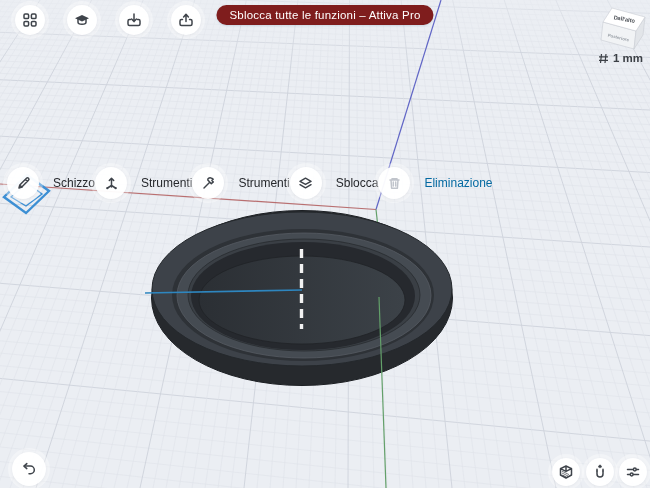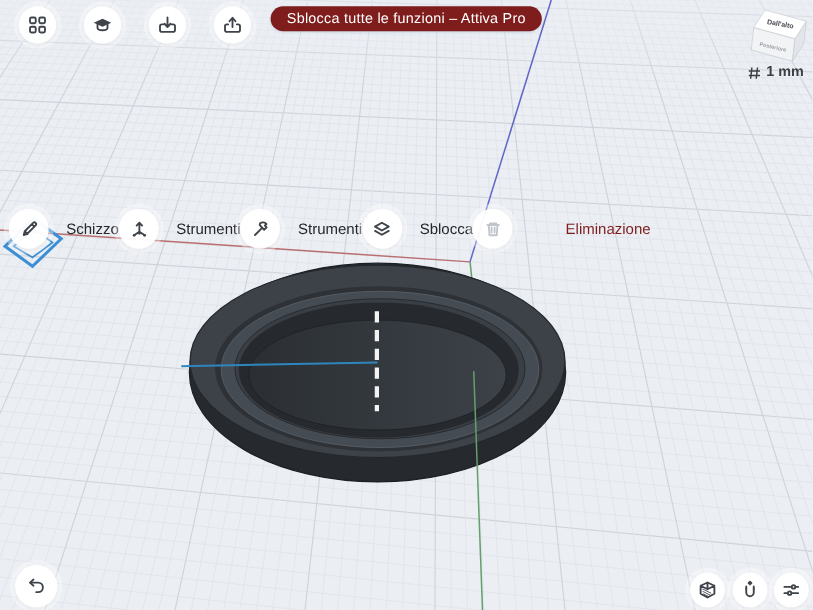--- a/index.html
+++ b/index.html
@@ -37,21 +37,21 @@
 
   
   #sidebar{position:absolute;left:7px;top:166px;display:flex;}
   .side-item{height:34px;display:flex;align-items:center;gap:14px;cursor:pointer;}
   .side-circle{width:32px;height:32px;background:rgba(255,255,255,.96);border-radius:50%;
                display:flex;align-items:center;justify-content:center;
                box-shadow:0 0 0 4px rgba(255,255,255,.35),0 1px 3px rgba(40,50,70,.10);}
   .side-circle svg{width:17px;height:17px;}
   .side-label{font-size:12px;color:#26282c;}
   .side-item.disabled{cursor:default;}
-  .side-item.disabled .side-label{color:#7f1d1d;margin-left:28px;}
+  .side-item.disabled .side-label{color:#0369a1;}
 
   
   #undo-btn{width:34px;height:34px;left:12px;top:452px;}
   .br-btn{width:28px;height:28px;top:458px;}
   .br-btn svg{width:16px;height:16px;}
 
   .ic{stroke:#3f444b;fill:none;stroke-width:1.5;stroke-linecap:round;stroke-linejoin:round;}
   .ic-fill{fill:#3f444b;stroke:none;}
   .ic-dis{stroke:#c0c4cb;fill:none;stroke-width:1.5;stroke-linecap:round;stroke-linejoin:round;}
 </style>

